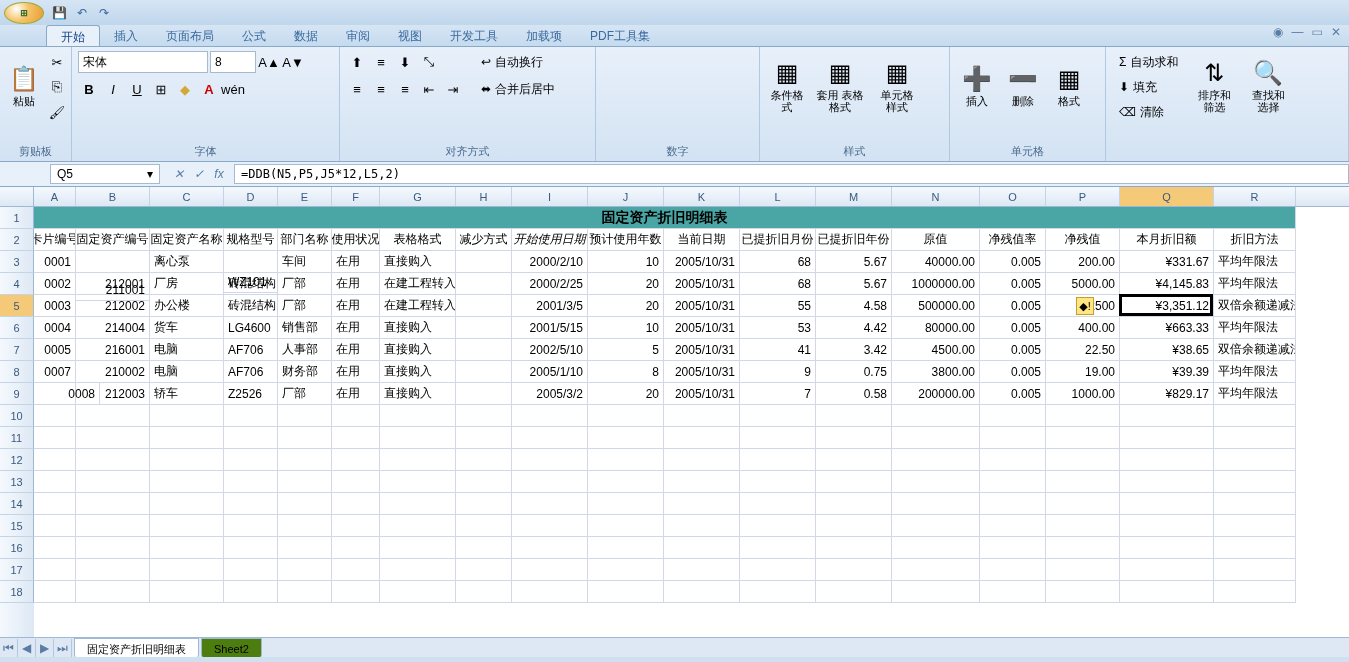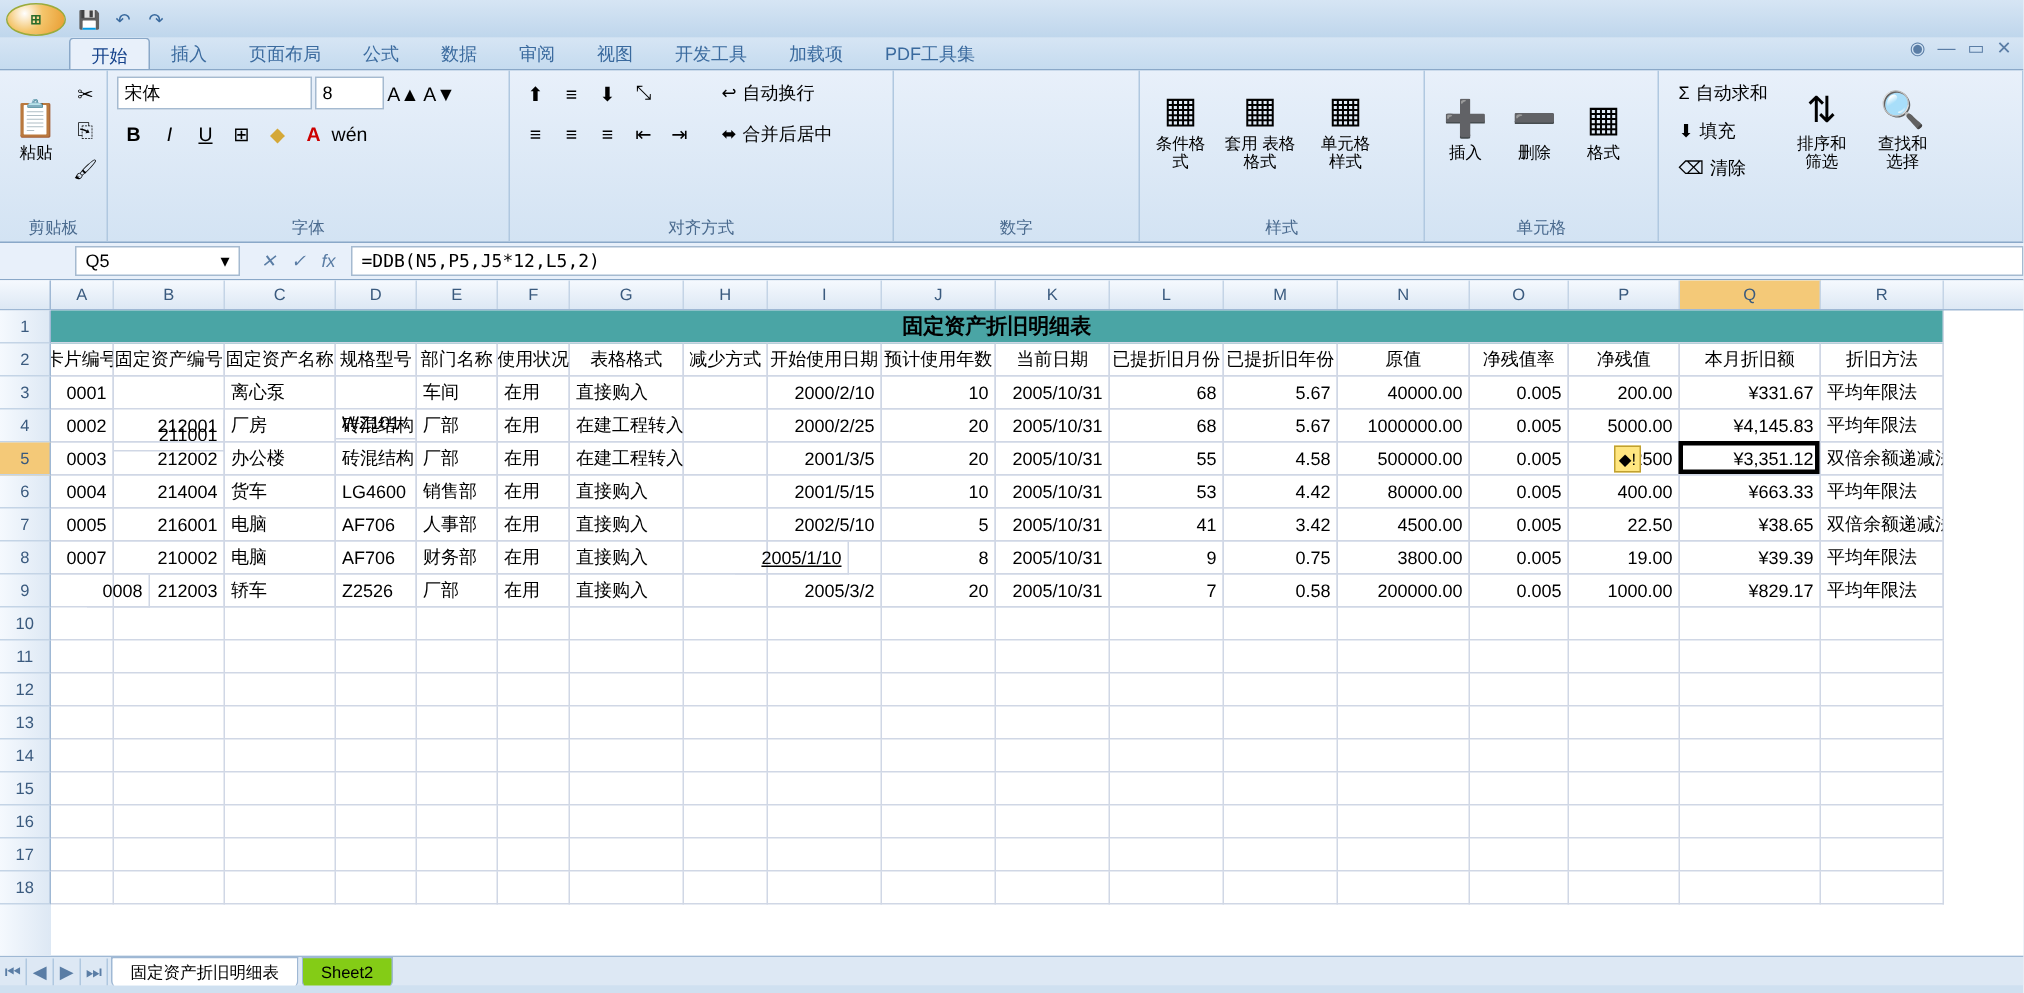--- a/index.html
+++ b/index.html
@@ -62,21 +62,21 @@
 .num { justify-content: flex-end; }
 
 .active-cell { position: absolute; border: 3px solid #000; pointer-events: none; }
 .warn-icon { position: absolute; width: 18px; height: 18px; background: #ffe680; border: 1px solid #c0a030; display: flex; align-items: center; justify-content: center; font-size: 11px; }
 
 
 .sheet-bar { height: 20px; background: #dde8f4; display: flex; align-items: center; border-top: 1px solid #9fb8d4; }
 .sheet-nav { display: flex; gap: 0; }
 .sheet-nav span { width: 18px; height: 18px; display: inline-flex; align-items: center; justify-content: center; color: #5a7da5; cursor: pointer; border-right: 1px solid #b0c8e0; }
 .sheet-tab { padding: 0 12px; height: 20px; line-height: 20px; background: #fff; border: 1px solid #9fb8d4; border-bottom: none; border-radius: 0 0 4px 4px; margin-left: 2px; cursor: pointer; font-size: 11px; }
-.sheet-tab.inactive { background: #84cc16; }
+.sheet-tab.inactive { background: #4d7c0f; }
 </style>
 </head>
 <body>
 
 <div class="titlebar">
   <div class="office-btn">⊞</div>
   <div class="qat">
     <span>💾</span>
     <span>↶</span>
     <span>↷</span>
@@ -639,21 +639,21 @@
         <div class="gcell " style="left: 1180px; top: 374px; width: 82px; height: 22px;"></div>
         <div class="gcell title-row" style="left: 0px; top: 0px; width: 1262px; height: 22px;">固定资产折旧明细表</div>
         <div class="gcell hdr" style="left: 0px; top: 22px; width: 42px; height: 22px;">卡片编号</div>
         <div class="gcell hdr" style="left: 42px; top: 22px; width: 74px; height: 22px;">固定资产编号</div>
         <div class="gcell hdr" style="left: 116px; top: 22px; width: 74px; height: 22px;">固定资产名称</div>
         <div class="gcell hdr" style="left: 190px; top: 22px; width: 54px; height: 22px;">规格型号</div>
         <div class="gcell hdr" style="left: 244px; top: 22px; width: 54px; height: 22px;">部门名称</div>
         <div class="gcell hdr" style="left: 298px; top: 22px; width: 48px; height: 22px;">使用状况</div>
         <div class="gcell hdr" style="left: 346px; top: 22px; width: 76px; height: 22px;">表格格式</div>
         <div class="gcell hdr" style="left: 422px; top: 22px; width: 56px; height: 22px;">减少方式</div>
-        <div class="gcell hdr" style="left: 478px; top: 22px; width: 76px; height: 22px;">开始使用日期</div>
+        <div class="gcell hdr" style="left: 478px; top: 22px; width: 76px; height: 22px; font-style: italic;">开始使用日期</div>
         <div class="gcell hdr" style="left: 554px; top: 22px; width: 76px; height: 22px;">预计使用年数</div>
         <div class="gcell hdr" style="left: 630px; top: 22px; width: 76px; height: 22px;">当前日期</div>
         <div class="gcell hdr" style="left: 706px; top: 22px; width: 76px; height: 22px;">已提折旧月份</div>
         <div class="gcell hdr" style="left: 782px; top: 22px; width: 76px; height: 22px;">已提折旧年份</div>
         <div class="gcell hdr" style="left: 858px; top: 22px; width: 88px; height: 22px;">原值</div>
         <div class="gcell hdr" style="left: 946px; top: 22px; width: 66px; height: 22px;">净残值率</div>
         <div class="gcell hdr" style="left: 1012px; top: 22px; width: 74px; height: 22px;">净残值</div>
         <div class="gcell hdr" style="left: 1086px; top: 22px; width: 94px; height: 22px;">本月折旧额</div>
         <div class="gcell hdr" style="left: 1180px; top: 22px; width: 82px; height: 22px;">折旧方法</div>
         <div class="gcell num" style="left: 0px; top: 44px; width: 42px; height: 22px;">0001</div>
@@ -747,21 +747,21 @@
         <div class="gcell num" style="left: 1086px; top: 132px; width: 94px; height: 22px;">¥38.65</div>
         <div class="gcell " style="left: 1180px; top: 132px; width: 82px; height: 22px;">双倍余额递减法</div>
         <div class="gcell num" style="left: 0px; top: 154px; width: 42px; height: 22px;">0007</div>
         <div class="gcell num" style="left: 42px; top: 154px; width: 74px; height: 22px;">210002</div>
         <div class="gcell " style="left: 116px; top: 154px; width: 74px; height: 22px;">电脑</div>
         <div class="gcell " style="left: 190px; top: 154px; width: 54px; height: 22px;">AF706</div>
         <div class="gcell " style="left: 244px; top: 154px; width: 54px; height: 22px;">财务部</div>
         <div class="gcell " style="left: 298px; top: 154px; width: 48px; height: 22px;">在用</div>
         <div class="gcell " style="left: 346px; top: 154px; width: 76px; height: 22px;">直接购入</div>
         <div class="gcell " style="left: 422px; top: 154px; width: 56px; height: 22px;"></div>
-        <div class="gcell num" style="left: 456px; top: 154px; width: 76px; height: 22px; text-decoration: underline;">2005/1/10</div>
+        <div class="gcell num" style="left: 478px; top: 154px; width: 76px; height: 22px;">2005/1/10</div>
         <div class="gcell num" style="left: 554px; top: 154px; width: 76px; height: 22px;">8</div>
         <div class="gcell num" style="left: 630px; top: 154px; width: 76px; height: 22px;">2005/10/31</div>
         <div class="gcell num" style="left: 706px; top: 154px; width: 76px; height: 22px;">9</div>
         <div class="gcell num" style="left: 782px; top: 154px; width: 76px; height: 22px;">0.75</div>
         <div class="gcell num" style="left: 858px; top: 154px; width: 88px; height: 22px;">3800.00</div>
         <div class="gcell num" style="left: 946px; top: 154px; width: 66px; height: 22px;">0.005</div>
         <div class="gcell num" style="left: 1012px; top: 154px; width: 74px; height: 22px;">19.00</div>
         <div class="gcell num" style="left: 1086px; top: 154px; width: 94px; height: 22px;">¥39.39</div>
         <div class="gcell " style="left: 1180px; top: 154px; width: 82px; height: 22px;">平均年限法</div>
         <div class="gcell num" style="left: 0px; top: 176px; width: 42px; height: 22px; margin-left: 24px;">0008</div>

